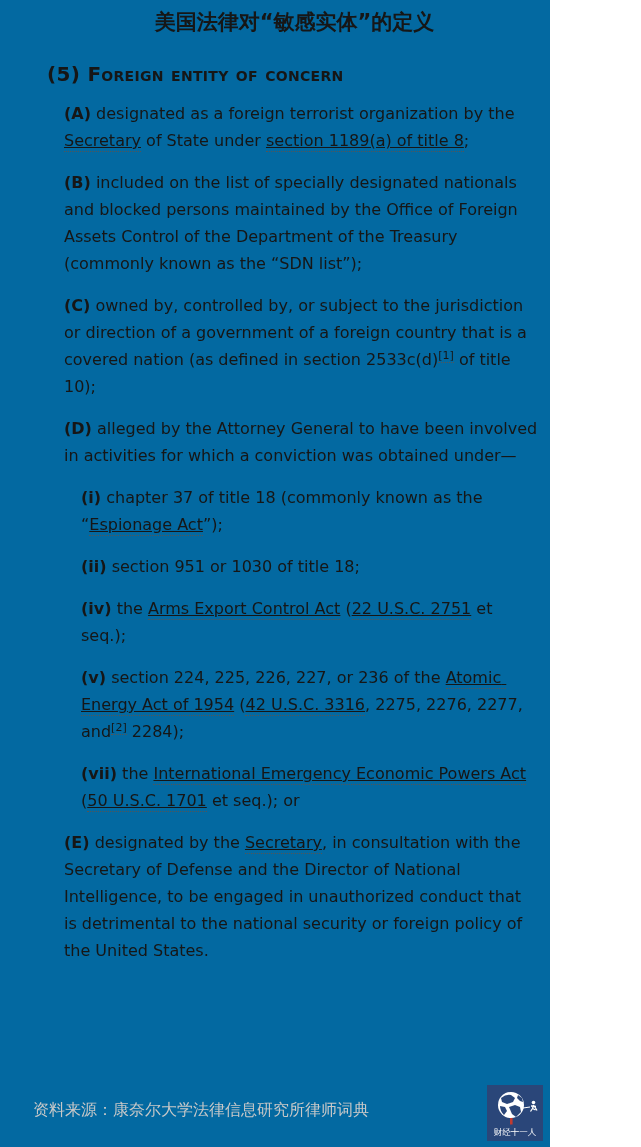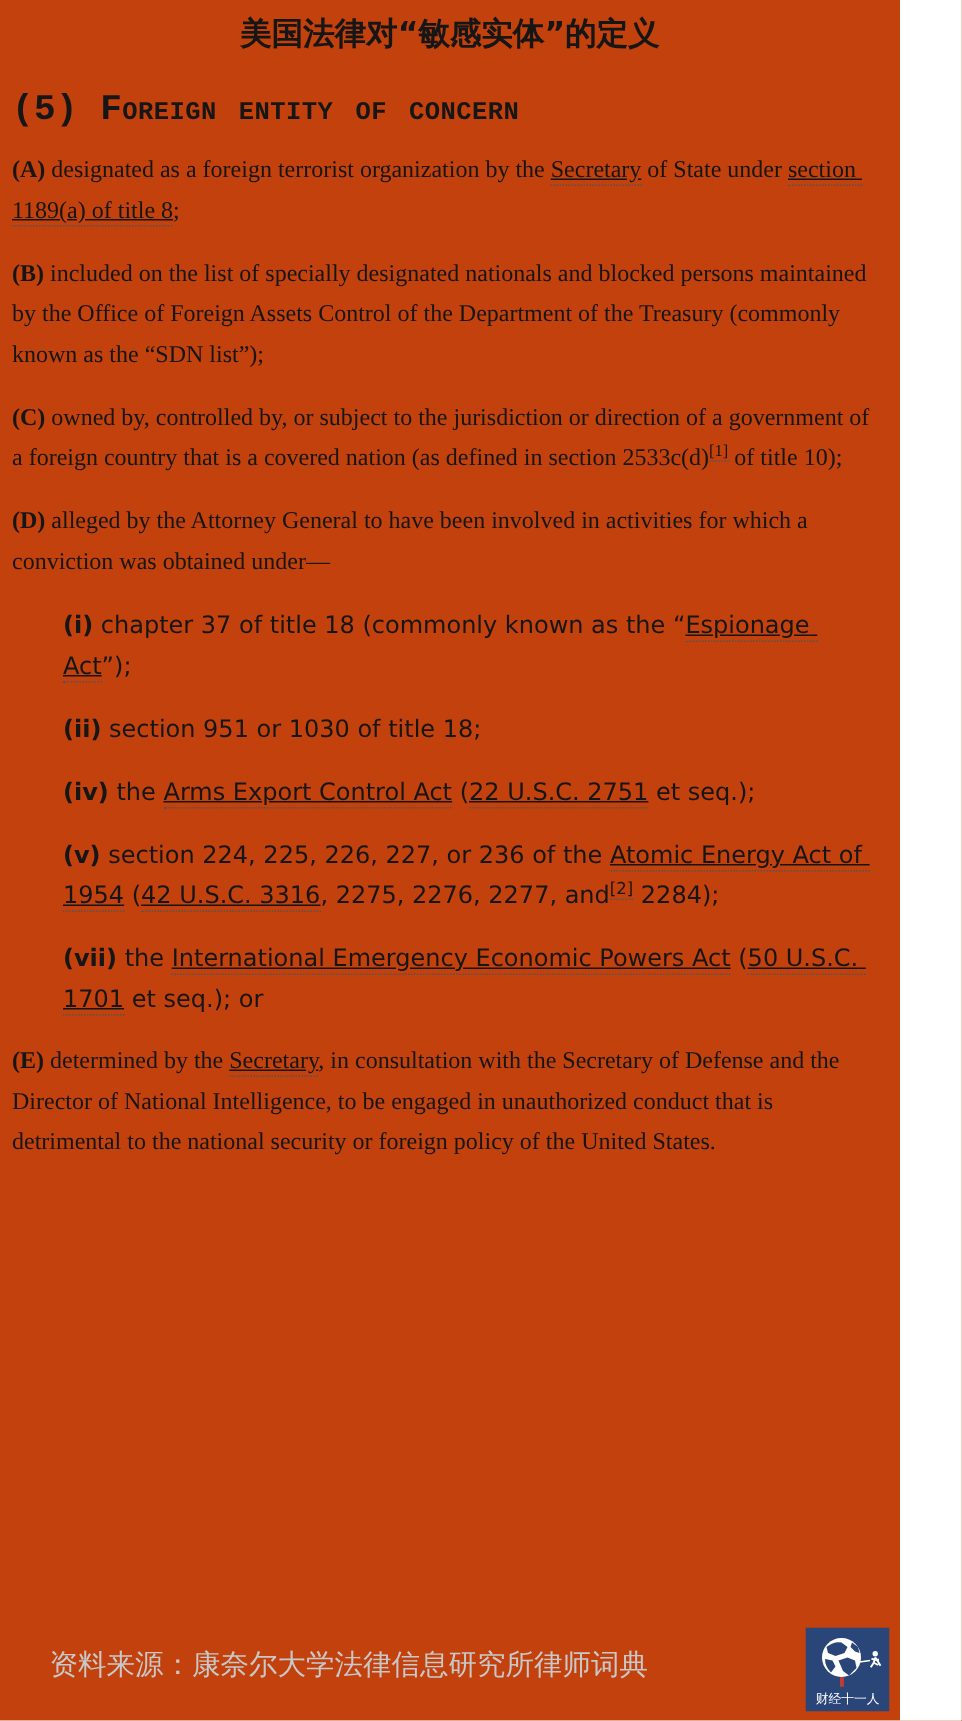--- a/index.html
+++ b/index.html
@@ -5,31 +5,31 @@
   :root{
     --text-color:#161616;
     --link-dot-color:#555555;
     --footer-color:#c8c8c8;
     --logo-bg:#2a4679;
     --logo-accent:#c13b30;
   }
   *{box-sizing:border-box;}
   html,body{margin:0;padding:0;background:#ffffff;}
   body{font-family:"DejaVu Sans","Liberation Sans",sans-serif;color:var(--text-color);}
-  .page{position:relative;width:600px;height:1147px;background:#c2410c;overflow:hidden;}
+  .page{position:relative;width:550px;height:1147px;background:#0369a1;overflow:hidden;padding-left:39px;}
   .doc-title{font-size:21px;font-weight:bold;text-align:center;margin:9px 10px 0 10px;line-height:26px;}
-  .section-heading{font-size:24px;font-weight:bold;font-variant:small-caps;letter-spacing:0.3px;margin:28px 10px 0 8px;line-height:22px;font-family:Liberation Mono, monospace;}
+  .section-heading{font-size:20px;font-weight:bold;font-variant:small-caps;letter-spacing:0.3px;margin:28px 10px 0 8px;line-height:22px;}
   .para{font-size:16px;line-height:27px;margin:15px 12px 0 25px;white-space:pre-wrap;}
   .ind-intro{margin-left:33px;margin-top:11px;}
-  .ind-letter{margin-left:8px;font-family:Liberation Serif, serif;}
+  .ind-letter{margin-left:25px;}
   .ind-roman{margin-left:42px;}
   .seg-b{font-weight:bold;}
   .seg-l{text-decoration:underline;border-bottom:1px dotted var(--link-dot-color);padding-bottom:1px;cursor:pointer;}
   .seg-sup{font-size:11px;vertical-align:super;line-height:0;border-bottom:1px dotted var(--link-dot-color);cursor:pointer;}
-  .footer-source{position:absolute;left:33px;bottom:26px;font-size:19px;line-height:22px;color:var(--footer-color);}
+  .footer-source{position:absolute;left:33px;bottom:26px;font-size:16px;line-height:22px;color:var(--footer-color);}
   .brand-logo{position:absolute;right:7px;bottom:6px;width:56px;height:56px;display:block;}
 </style>
 </head>
 <body>
 
 <div class="page">
 
   <h1 class="doc-title">美国法律对“敏感实体”的定义</h1>
 
   <h2 class="section-heading"><span>(5) </span><span>Foreign entity of concern</span></h2>
@@ -37,21 +37,21 @@
   <div>
       <div class="para ind-letter"><span class="seg-b">(A)</span><span> designated as a foreign terrorist organization by the </span><span class="seg-l">Secretary</span><span> of State under </span><span class="seg-l">section 1189(a) of title 8</span><span>;</span></div>
       <div class="para ind-letter"><span class="seg-b">(B)</span><span> included on the list of specially designated nationals and blocked persons maintained by the Office of Foreign Assets Control of the Department of the Treasury (commonly known as the “SDN list”);</span></div>
       <div class="para ind-letter"><span class="seg-b">(C)</span><span> owned by, controlled by, or subject to the jurisdiction or direction of a government of a foreign country that is a covered nation (as defined in section 2533c(d)</span><sup class="seg-sup">[1]</sup><span> of title 10);</span></div>
       <div class="para ind-letter"><span class="seg-b">(D)</span><span> alleged by the Attorney General to have been involved in activities for which a conviction was obtained under—</span></div>
       <div class="para ind-roman"><span class="seg-b">(i)</span><span> chapter 37 of title 18 (commonly known as the “</span><span class="seg-l">Espionage Act</span><span>”);</span></div>
       <div class="para ind-roman"><span class="seg-b">(ii)</span><span> section 951 or 1030 of title 18;</span></div>
       <div class="para ind-roman"><span class="seg-b">(iv)</span><span> the </span><span class="seg-l">Arms Export Control Act</span><span> (</span><span class="seg-l">22 U.S.C. 2751</span><span> et seq.);</span></div>
       <div class="para ind-roman"><span class="seg-b">(v)</span><span> section 224, 225, 226, 227, or 236 of the </span><span class="seg-l">Atomic Energy Act of 1954</span><span> (</span><span class="seg-l">42 U.S.C. 3316</span><span>, 2275, 2276, 2277, and</span><sup class="seg-sup">[2]</sup><span> 2284);</span></div>
       <div class="para ind-roman"><span class="seg-b">(vii)</span><span> the </span><span class="seg-l">International Emergency Economic Powers Act</span><span> (</span><span class="seg-l">50 U.S.C. 1701</span><span> et seq.); or</span></div>
-      <div class="para ind-letter"><span class="seg-b">(E)</span><span> determined by the </span><span class="seg-l">Secretary</span><span>, in consultation with the Secretary of Defense and the Director of National Intelligence, to be engaged in unauthorized conduct that is detrimental to the national security or foreign policy of the United States.</span></div>
+      <div class="para ind-letter"><span class="seg-b">(E)</span><span> designated by the </span><span class="seg-l">Secretary</span><span>, in consultation with the Secretary of Defense and the Director of National Intelligence, to be engaged in unauthorized conduct that is detrimental to the national security or foreign policy of the United States.</span></div>
     </div>
 
   <div class="footer-source">资料来源：康奈尔大学法律信息研究所律师词典</div>
 
   <svg class="brand-logo" viewBox="0 0 56 56" xmlns="http://www.w3.org/2000/svg">
     <rect x="0" y="0" width="56" height="56" fill="var(--logo-bg)"></rect>
     <g>
       <circle cx="24" cy="20" r="13" fill="#ffffff"></circle>
       <path d="M14 13 q5 -4 10 -3 l4 3 -2 4 -6 2 -5 -2 z" fill="var(--logo-bg)"></path>
       <path d="M22 22 l6 -2 5 2 1 5 -5 5 -4 -3 z" fill="var(--logo-bg)"></path>

